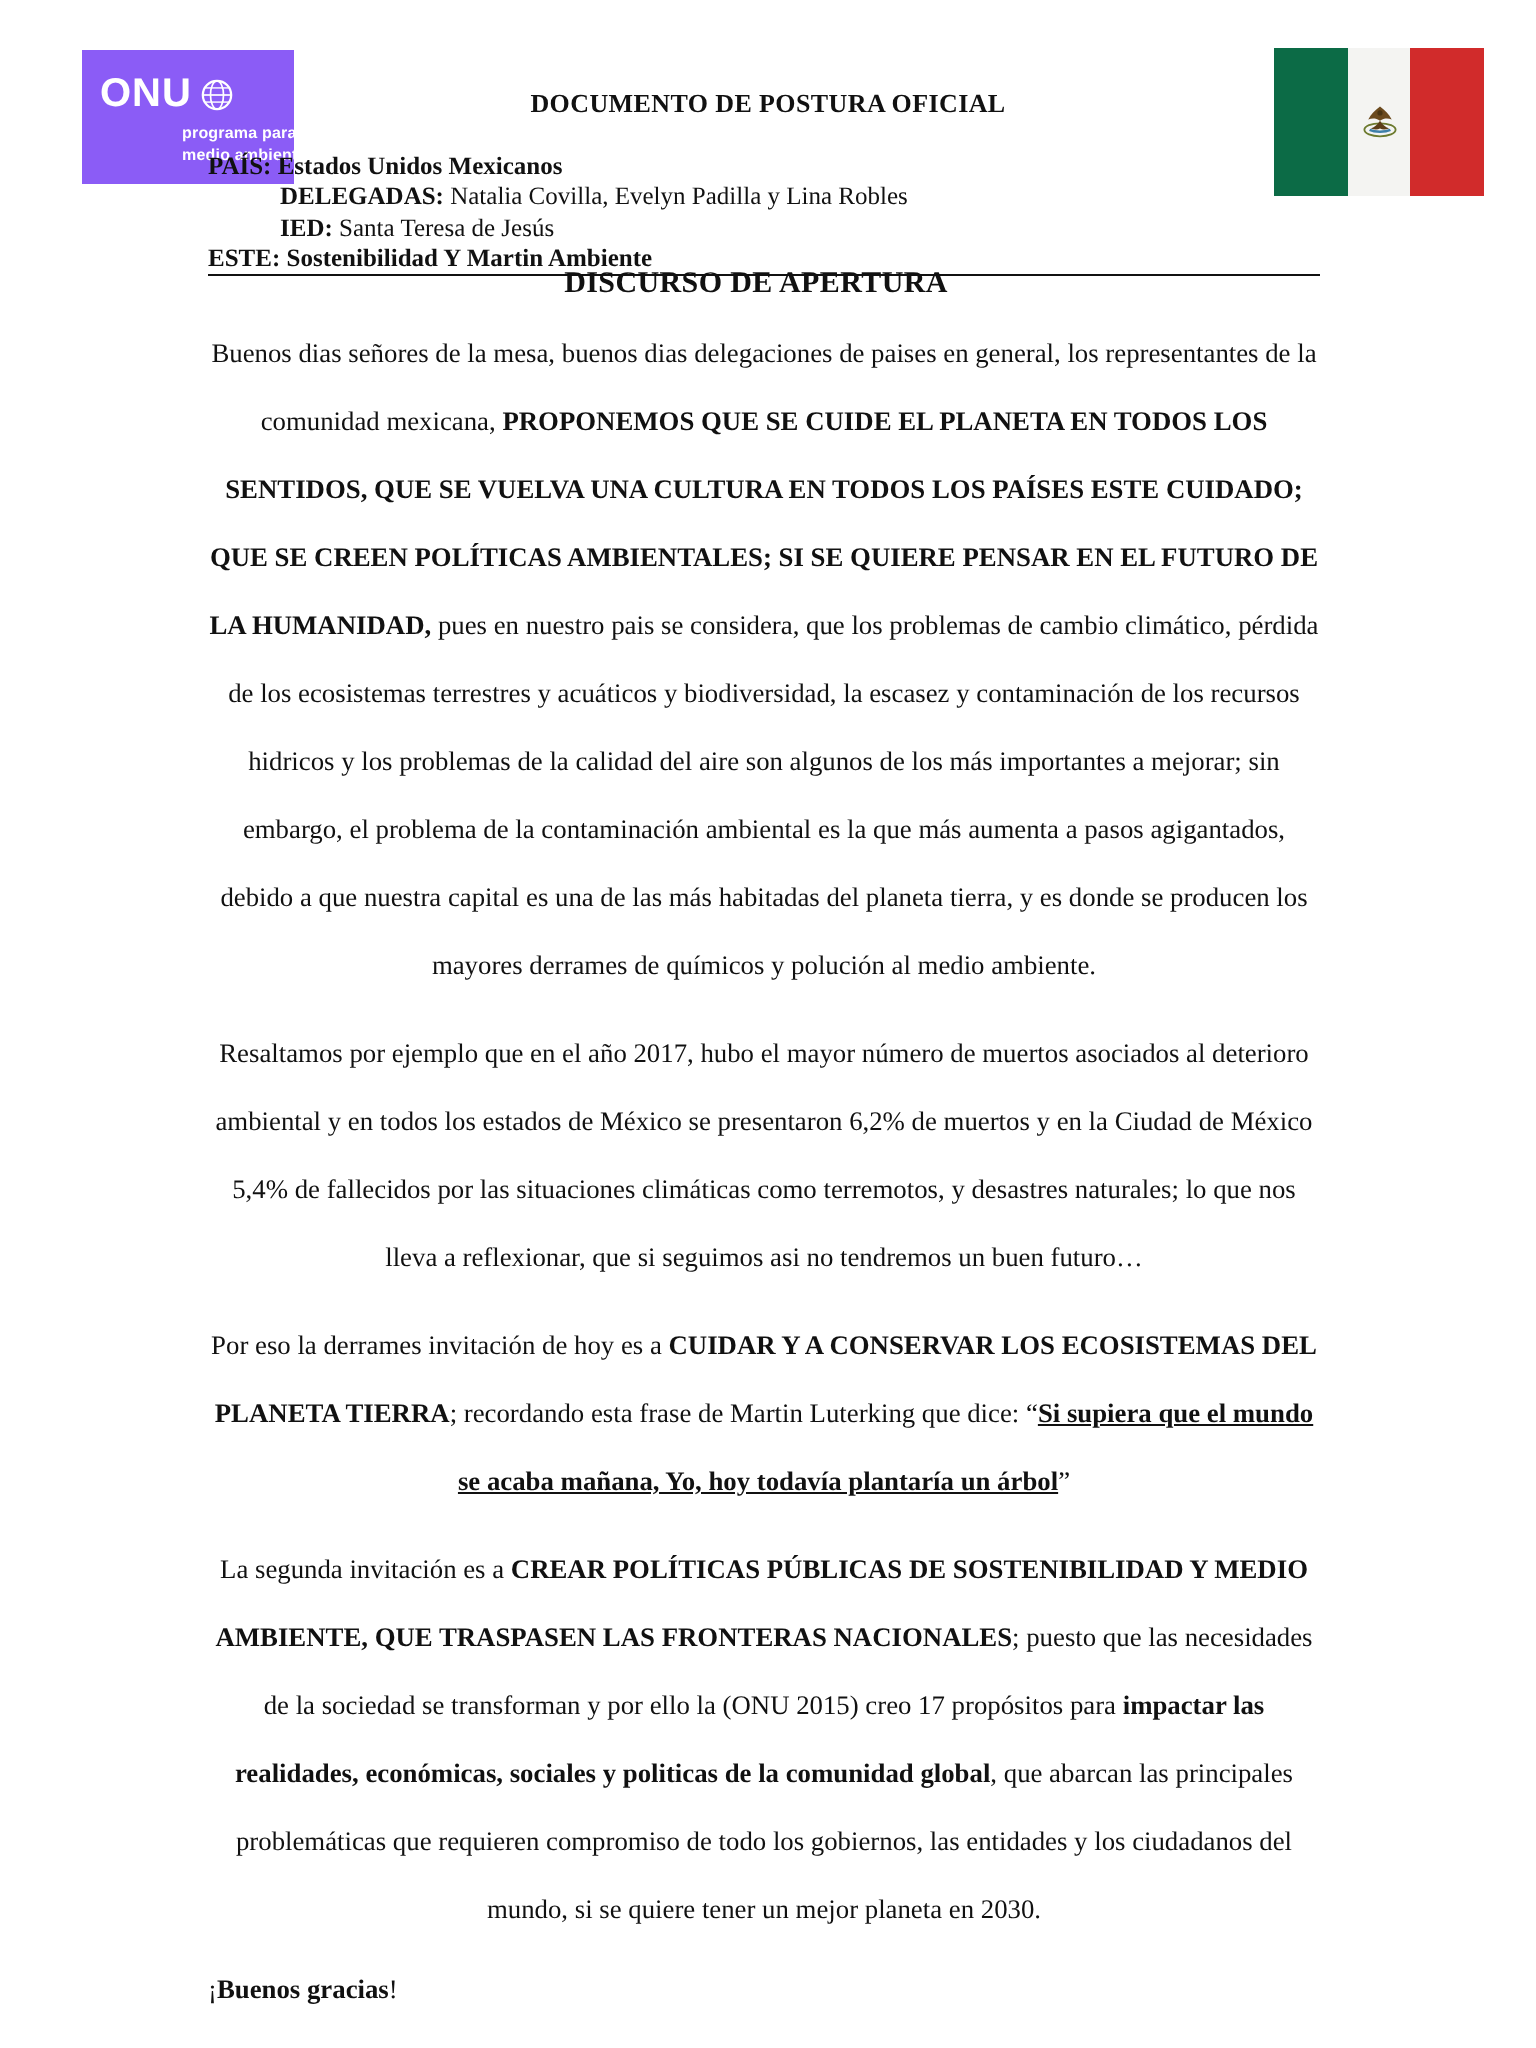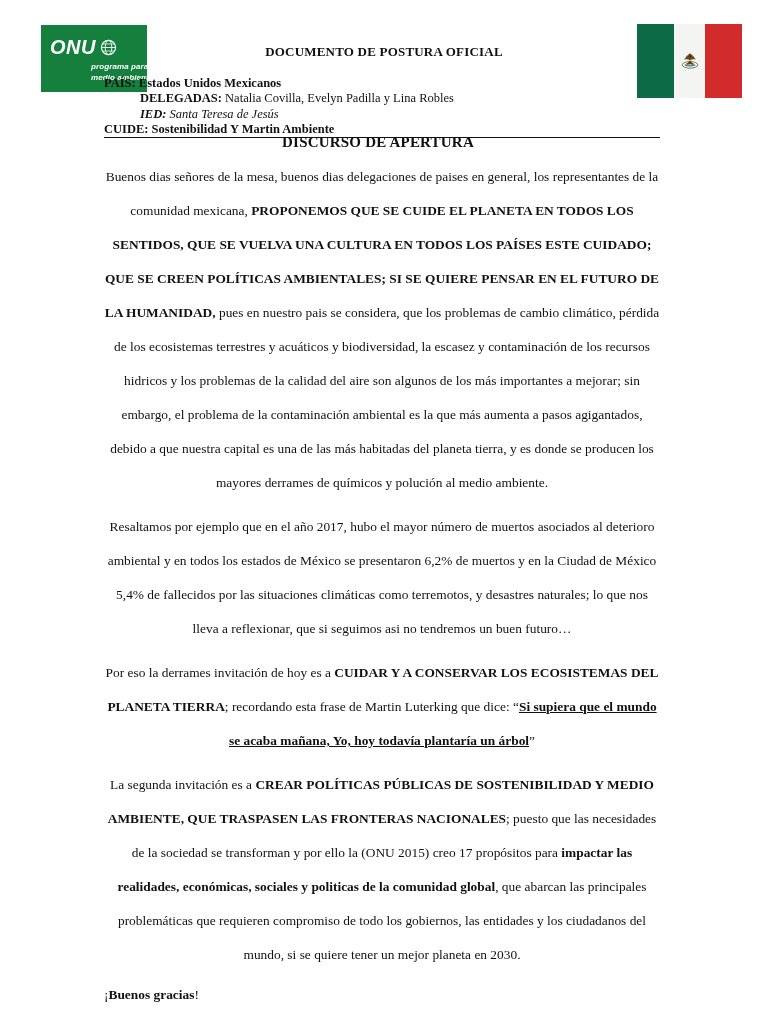--- a/index.html
+++ b/index.html
@@ -25,23 +25,22 @@
     height: 150px;
   }
 
   
   .onu-logo {
     position: absolute;
     left: 41px;
     top: 25px;
     width: 106px;
     height: 67px;
-    background: #15803d;
+    background: #8b5cf6;
     overflow: hidden;
-    font-style: italic;
   }
   .onu-logo-top {
     position: absolute;
     left: 9px;
     top: 12px;
     display: flex;
     align-items: center;
     gap: 4px;
   }
   .onu-word {
@@ -106,21 +105,21 @@
   }
   .hdr-line {
     position: absolute;
     font-size: 12.5px;
     line-height: 16px;
     white-space: nowrap;
   }
   .hdr-comite { left: 104px; top: 60px; }
   .hdr-pais   { left: 104px; top: 75px; }
   .hdr-deleg  { left: 140px; top: 90px; }
-  .hdr-ied    { left: 140px; top: 106px; font-style: italic; }
+  .hdr-ied    { left: 140px; top: 106px; }
   .hdr-tema   { left: 104px; top: 121px; }
   .b { font-weight: bold; }
 
   .tema-underline {
     position: absolute;
     left: 104px;
     top: 137px;
     width: 556px;
     height: 1px;
     background: #111111;
@@ -207,21 +206,21 @@
     <span class="b">DELEGADAS:</span>
     <span>Natalia Covilla, Evelyn Padilla y Lina Robles</span>
   </div>
 
   <div class="hdr-line hdr-ied">
     <span class="b">IED:</span>
     <span>Santa Teresa de Jesús</span>
   </div>
 
   <div class="hdr-line hdr-tema">
-    <span class="b">CUIDE:</span>
+    <span class="b">ESTE:</span>
     <span class="b">Sostenibilidad Y Martin Ambiente</span>
   </div>
   <div class="tema-underline"></div>
 
   <div class="speech-title">DISCURSO DE APERTURA</div>
 </div>
 
 <div class="body-zone">
 
   <p class="para"><span>Buenos dias señores de la mesa, buenos dias delegaciones de paises en general, los representantes de la comunidad mexicana, </span><span class="strong-caps">PROPONEMOS QUE SE CUIDE EL PLANETA EN TODOS LOS SENTIDOS, QUE SE VUELVA UNA CULTURA EN TODOS LOS PAÍSES ESTE CUIDADO; QUE SE CREEN POLÍTICAS AMBIENTALES; SI SE QUIERE PENSAR EN EL FUTURO DE LA HUMANIDAD,</span><span> pues en nuestro pais se considera, que los problemas de cambio climático, pérdida de los ecosistemas terrestres y acuáticos y biodiversidad, la escasez y contaminación de los recursos hidricos y los problemas de la calidad del aire son algunos de los más importantes a mejorar; sin embargo, el problema de la contaminación ambiental es la que más aumenta a pasos agigantados, debido a que nuestra capital es una de las más habitadas del planeta tierra, y es donde se producen los mayores derrames de químicos y polución al medio ambiente.</span></p>

